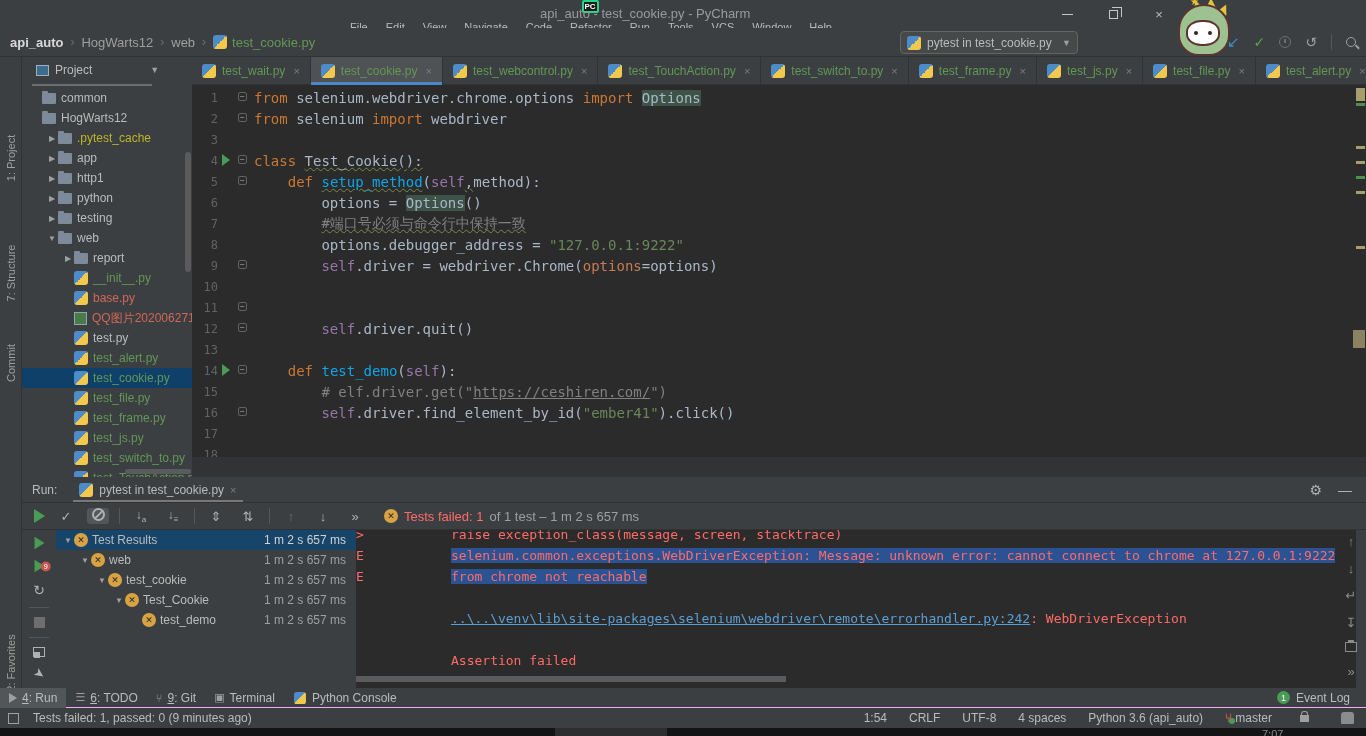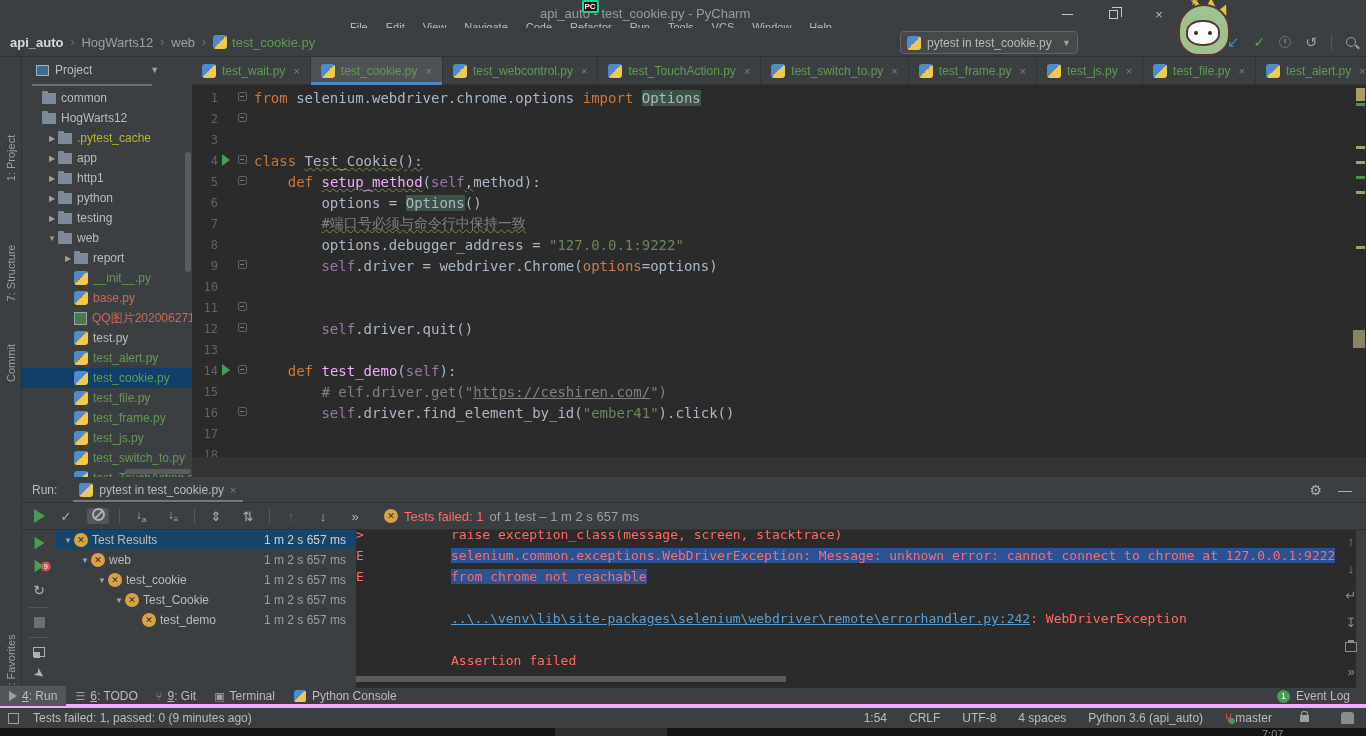--- a/index.html
+++ b/index.html
@@ -84,21 +84,21 @@
   
   .editor { left:192px; top:85px; width:1174px; height:372px; background:#2b2b2b; overflow:hidden;
     font-family:"DejaVu Sans Mono","Liberation Mono",monospace; font-size:14px; }
   .editor-band { left:192px; top:457px; width:1174px; height:20px; background:#313335; }
   .cl { height:21px; display:flex; align-items:center; white-space:pre; position:relative; }
   .ln { width:26px; text-align:right; color:#606366; font-size:12px; flex:0 0 auto; }
   .gut2 { width:36px; flex:0 0 auto; position:relative; height:21px; }
   .runarrow { position:absolute; left:4px; top:4px; width:0; height:0; border-left:8px solid #499c54; border-top:6px solid transparent; border-bottom:6px solid transparent; }
   .fold { position:absolute; left:20px; top:5px; width:9px; height:9px; border:1px solid #606366; color:#9f9f9f; font-size:8px; line-height:7px; text-align:center; border-radius:2px; background:#2b2b2b; }
   .ct { color:#a9b7c6; }
-  .k { color:#cc7832; } .f { color:#f0abfc; } .s { color:#6a8759; } .c { color:#808080; }
+  .k { color:#cc7832; } .f { color:#0ea5e9; } .s { color:#6a8759; } .c { color:#808080; }
   .v { color:#9876aa; } .p { color:#c57b56; } .d { color:#a9b7c6; }
   .hl { background:#3e5348; }
   .wavy { text-decoration:underline; text-decoration-style:wavy; text-decoration-color:#7a8a4a; text-decoration-thickness:1px; }
   .u { text-decoration:underline; }
   .stripe { position:absolute; width:9px; right:1px; }
 
   
   .runpanel { left:22px; top:477px; width:1344px; height:211px; background:#3c3f41; }
   .run-head { height:26px; display:flex; align-items:center; font-size:12px; color:#bbbbbb; border-bottom:1px solid #323232; }
   .run-head-label { margin-left:10px; margin-right:16px; }
@@ -141,21 +141,21 @@
   .con-line { height:21px; display:flex; align-items:center; white-space:pre; color:#ff6b68; }
   .con-pre { width:95px; flex:0 0 auto; }
   .con-sel { background:#2b5393; }
   .con-link { color:#5a9fd4; text-decoration:underline; }
   .con-hscroll { position:absolute; left:0; bottom:6px; width:430px; height:6px; background:#595b5d; }
   .con-icons { position:absolute; right:2px; top:53px; width:26px; height:158px; display:flex; flex-direction:column; align-items:center; gap:12px; padding-top:4px; color:#8a8c8e; font-size:13px; }
   .i-print { width:12px; height:10px; border:1px solid #8a8c8e; position:relative; }
   .i-print:before { content:""; position:absolute; left:2px; top:-3px; width:6px; height:2px; background:#8a8c8e; }
 
   
-  .bottombar { left:0; top:688px; width:1366px; height:20px; background:#3c3f41; display:flex; align-items:center; font-size:12px; color:#bbbbbb; border-bottom:4px solid #f0abfc; }
+  .bottombar { left:0; top:688px; width:1366px; height:20px; background:#3c3f41; display:flex; align-items:center; font-size:12px; color:#bbbbbb; border-bottom:1px solid #f0abfc; }
   .bb-item { display:flex; align-items:center; gap:5px; padding:0 9px; height:20px; }
   .bb-item.active { background:#515658; }
   .bb-item u { text-decoration:underline; }
   .bb-play { width:0; height:0; border-left:8px solid #9f9f9f; border-top:5px solid transparent; border-bottom:5px solid transparent; }
   .bb-ico { color:#9f9f9f; font-size:11px; }
   .eventlog { margin-left:auto; display:flex; align-items:center; gap:6px; margin-right:16px; }
   .greenball { width:13px; height:13px; background:#499c54; border-radius:50%; color:#fff; font-size:9px; display:inline-flex; align-items:center; justify-content:center; }
 
   .statusbar { left:0; top:708px; width:1366px; height:20px; background:#3c3f41; display:flex; align-items:center; font-size:12px; color:#bbbbbb; }
   .sb-toggle { width:11px; height:11px; border:1px solid #9f9f9f; margin:0 14px 0 8px; }
@@ -405,21 +405,21 @@
           <span class="pyicon" style="margin-right: 5px;"></span>
           <span class="t-green">test_TouchAction.p</span>
         </div>
       </div>
     <div class="vscroll"></div>
     <div class="hscroll-tree"></div>
   </div>
 
   <div class="abs editor" id="editor" style="padding-top: 2px;">
       <div class="cl"><span class="ln">1</span><span class="gut2"><span class="fold">−</span></span><span class="ct"><span class="k">from</span><span class="d"> selenium.webdriver.chrome.options </span><span class="k">import</span><span class="d"> </span><span class="d hl">Options</span></span></div>
-      <div class="cl"><span class="ln">2</span><span class="gut2"><span class="fold">−</span></span></div>
+      <div class="cl"><span class="ln">2</span><span class="gut2"><span class="fold">−</span></span><span class="ct"><span class="k">from</span><span class="d"> selenium </span><span class="k">import</span><span class="d"> webdriver</span></span></div>
       <div class="cl"><span class="ln">3</span><span class="gut2"></span><span class="ct"></span></div>
       <div class="cl"><span class="ln">4</span><span class="gut2"><span class="runarrow"></span><span class="fold">−</span></span><span class="ct"><span class="k">class</span><span class="d"> </span><span class="d wavy">Test_Cookie():</span></span></div>
       <div class="cl"><span class="ln">5</span><span class="gut2"><span class="fold">−</span></span><span class="ct"><span class="d">    </span><span class="k">def</span><span class="d"> </span><span class="f wavy">setup_method</span><span class="d">(</span><span class="v">self</span><span class="d wavy">,</span><span class="d">method):</span></span></div>
       <div class="cl"><span class="ln">6</span><span class="gut2"></span><span class="ct"><span class="d">        options = </span><span class="d hl">Options</span><span class="d">()</span></span></div>
       <div class="cl"><span class="ln">7</span><span class="gut2"></span><span class="ct"><span class="d">        </span><span class="c wavy">#端口号必须与命令行中保持一致</span></span></div>
       <div class="cl"><span class="ln">8</span><span class="gut2"></span><span class="ct"><span class="d">        options.debugger_address = </span><span class="s">"127.0.0.1:9222"</span></span></div>
       <div class="cl"><span class="ln">9</span><span class="gut2"><span class="fold">−</span></span><span class="ct"><span class="d">        </span><span class="v">self</span><span class="d">.driver = webdriver.Chrome(</span><span class="p">options</span><span class="d">=options)</span></span></div>
       <div class="cl"><span class="ln">10</span><span class="gut2"></span><span class="ct"></span></div>
       <div class="cl"><span class="ln">11</span><span class="gut2"><span class="fold">−</span></span></div>
       <div class="cl"><span class="ln">12</span><span class="gut2"><span class="fold">−</span></span><span class="ct"><span class="d">        </span><span class="v">self</span><span class="d">.driver.quit()</span></span></div>

